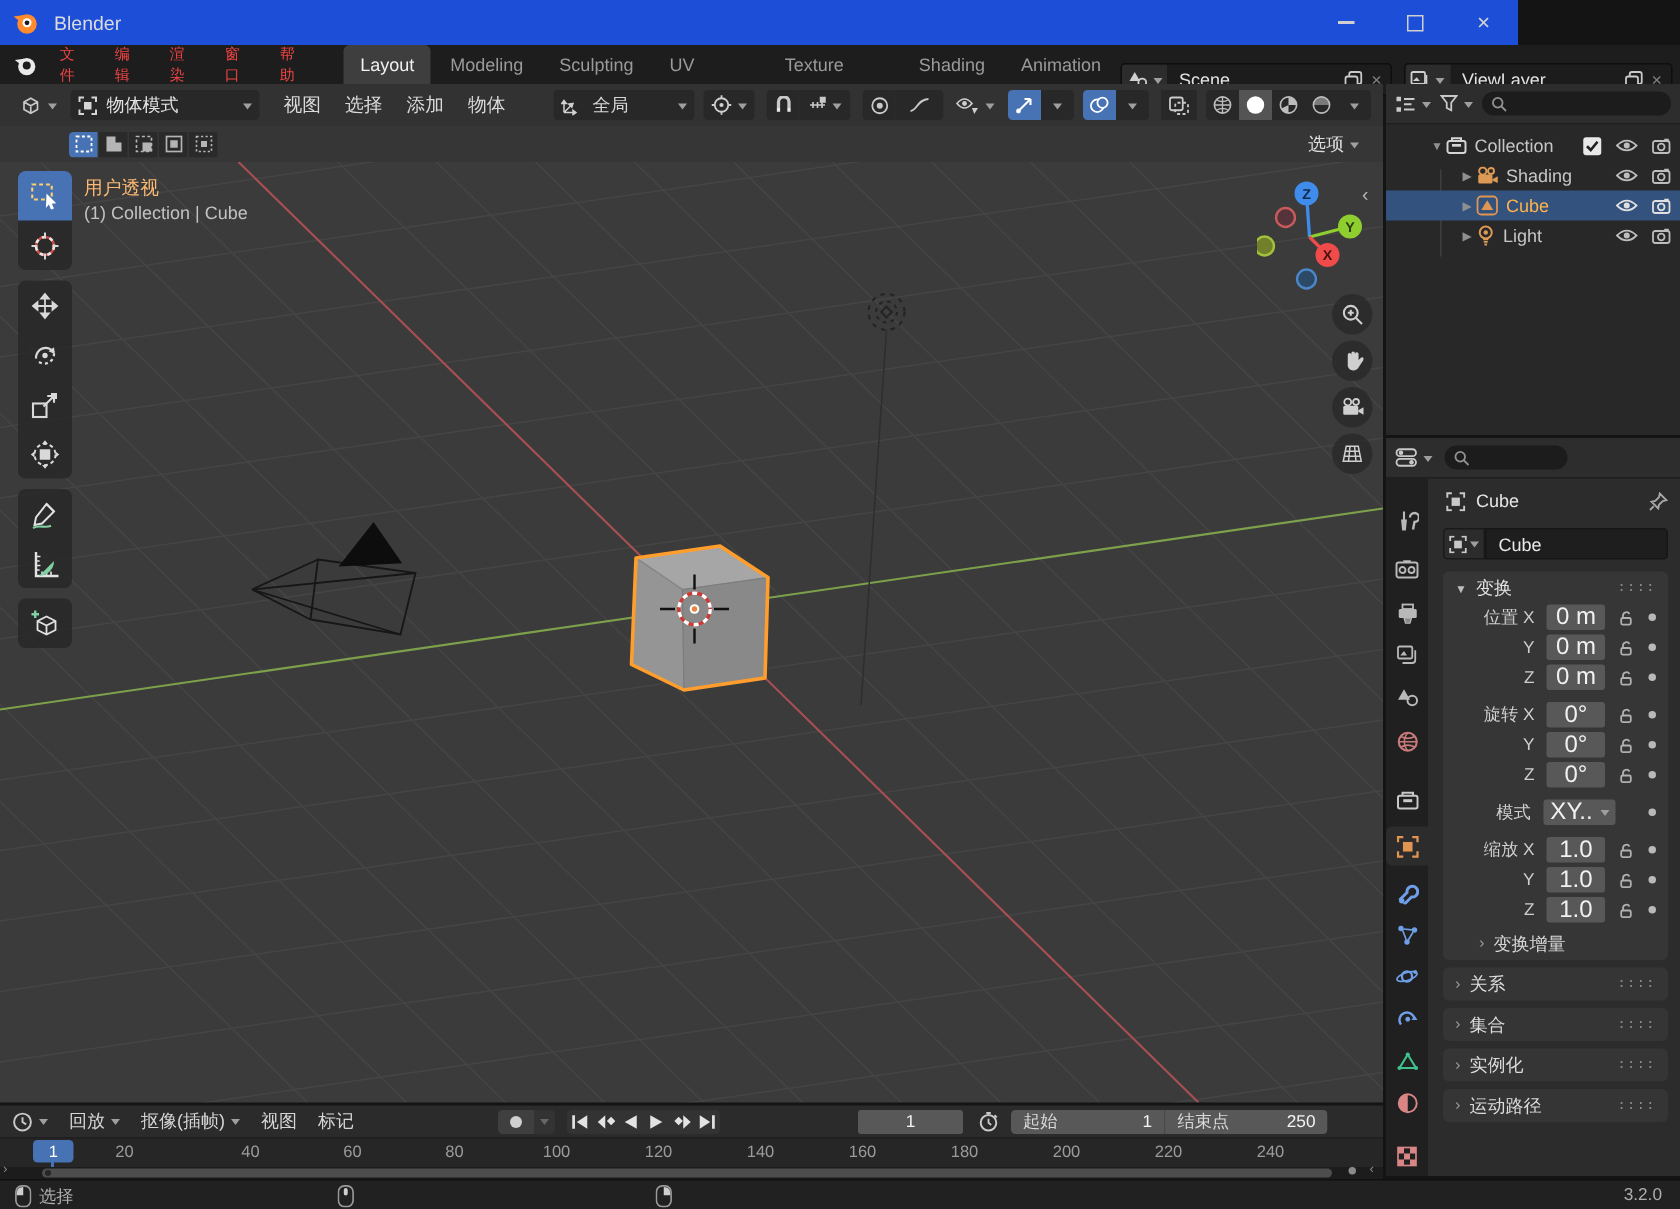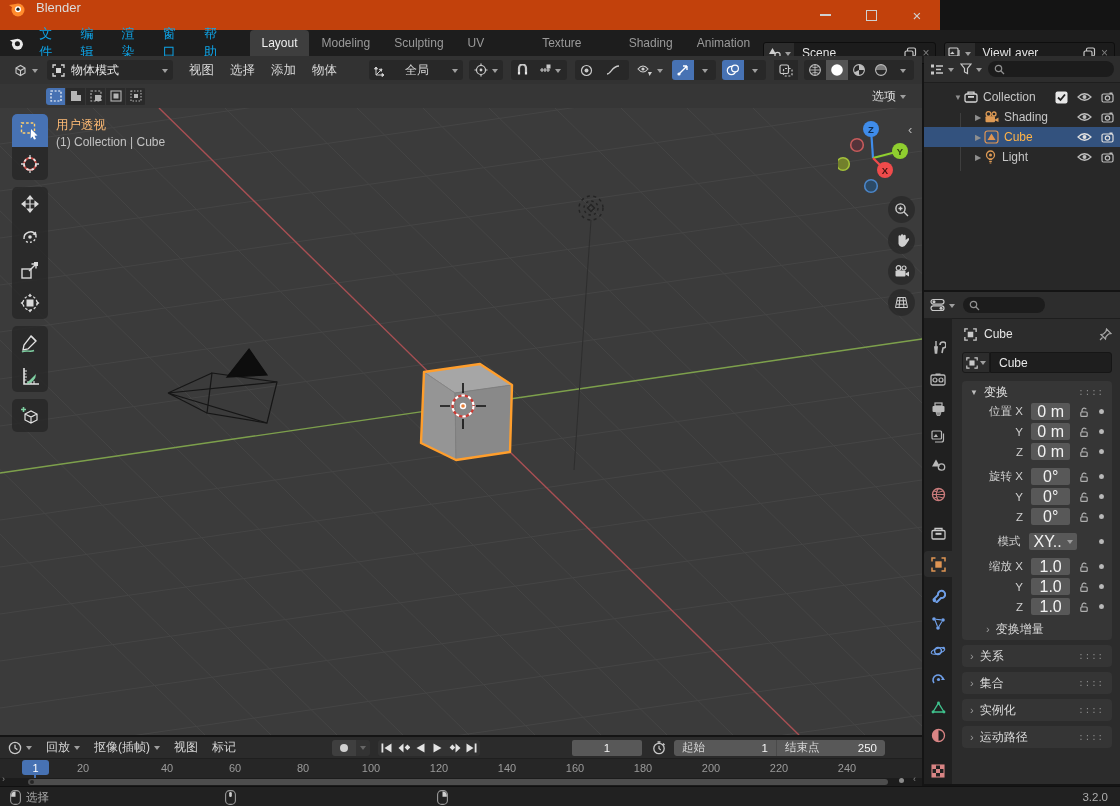--- a/index.html
+++ b/index.html
@@ -5,26 +5,26 @@
   html,body{margin:0;padding:0;background:#000;}
   #app{position:relative;width:1120px;height:806px;background:#141414;
        font-family:"Liberation Sans","DejaVu Sans",sans-serif;color:#d6d6d6;
        overflow:hidden;font-size:12px;-webkit-font-smoothing:antialiased;}
   .abs{position:absolute;}
   .flex{display:flex;align-items:center;}
   .f1{flex:1;}
   .cv{width:0;height:0;border:3px solid transparent;border-top:4px solid #9f9f9f;margin-left:4px;margin-top:4px;display:inline-block;}
   .btn{display:flex;align-items:center;justify-content:center;border-radius:3px;}
   
-  #titlebar{left:0;top:0;width:940px;height:30px;background:#c2410c;display:flex;}
+  #titlebar{left:0;top:0;width:1012px;height:30px;background:#1d4ed8;display:flex;align-items:center;}
   #titlebar .title{margin-left:10px;font-size:13px;color:#dcdcdc;}
   .winbtn{width:46px;height:30px;display:flex;align-items:center;justify-content:center;color:#d0d0d0;}
   
   #menubar{left:0;top:30px;width:1120px;height:26px;background:#1d1d1d;display:flex;align-items:center;}
-  .menu-item{margin:0 9px;color:#0ea5e9;font-size:13px;}
+  .menu-item{margin:0 9px;color:#ef4444;font-size:10px;}
   .wtab{padding:3px 11px;margin-right:2px;color:#9a9a9a;font-size:12px;border-radius:4px 4px 0 0;height:20px;line-height:20px;}
   .wtab.active{background:#3e3e3e;color:#f0f0f0;}
   .idwidget{height:20px;background:#1c1c1c;border:1px solid #0e0e0e;border-radius:3px;display:flex;align-items:center;overflow:hidden;margin-top:20px;}
   .idwidget .ibtn{width:30px;height:20px;background:#2c2c2c;display:flex;align-items:center;justify-content:center;}
   .idwidget .txt{padding-left:8px;font-size:12px;color:#e3e3e3;flex:1;}
   
   #vph{left:0;top:56px;width:922px;height:28px;background:#323232;display:flex;align-items:center;border-bottom:1px solid #262626;}
   .hdd{height:20px;background:#282828;border-radius:3px;display:flex;align-items:center;padding:0 5px;}
   .hmenu{margin:0 8px;color:#dadada;font-size:12.5px;}
   .hbtn{height:20px;min-width:22px;background:#282828;display:flex;align-items:center;justify-content:center;}
@@ -183,21 +183,21 @@
         <span class="cv"></span>
   </div>
   <span class="hmenu" style="margin-left:16px">视图</span>
   <span class="hmenu">选择</span>
   <span class="hmenu">添加</span>
   <span class="hmenu">物体</span>
   <div class="hdd" style="width:84px;margin-left:24px">
     <svg width="13" height="13" viewBox="0 0 13 13">
           <path d="M2 11 L2 3 M2 11 L10 11 M2 3 l-1.5 2 h3 Z M10 11 l-2 -1.5 v3 Z M2 11 L8 5 M8 5 l-2.8 .4 l2 2Z" fill="#d0d0d0" stroke="#d0d0d0" stroke-width="1"></path>
         </svg>
-    <span style="margin-left:18px">全局</span>
+    <span style="margin-left:8px">全局</span>
     <span class="f1"></span>
         <span class="cv"></span>
   </div>
   <div class="hdd" style="margin-left:6px">
     <svg width="14" height="14" viewBox="0 0 14 14">
           <circle cx="7" cy="7" r="4.5" fill="none" stroke="#cfcfcf" stroke-width="1.2"></circle>
           <circle cx="7" cy="7" r="1.4" fill="#cfcfcf"></circle>
           <path d="M7 0.5 v2 M7 11.5 v2 M0.5 7 h2 M11.5 7 h2" stroke="#cfcfcf" stroke-width="1.2"></path>
         </svg>
     <span class="cv"></span>

